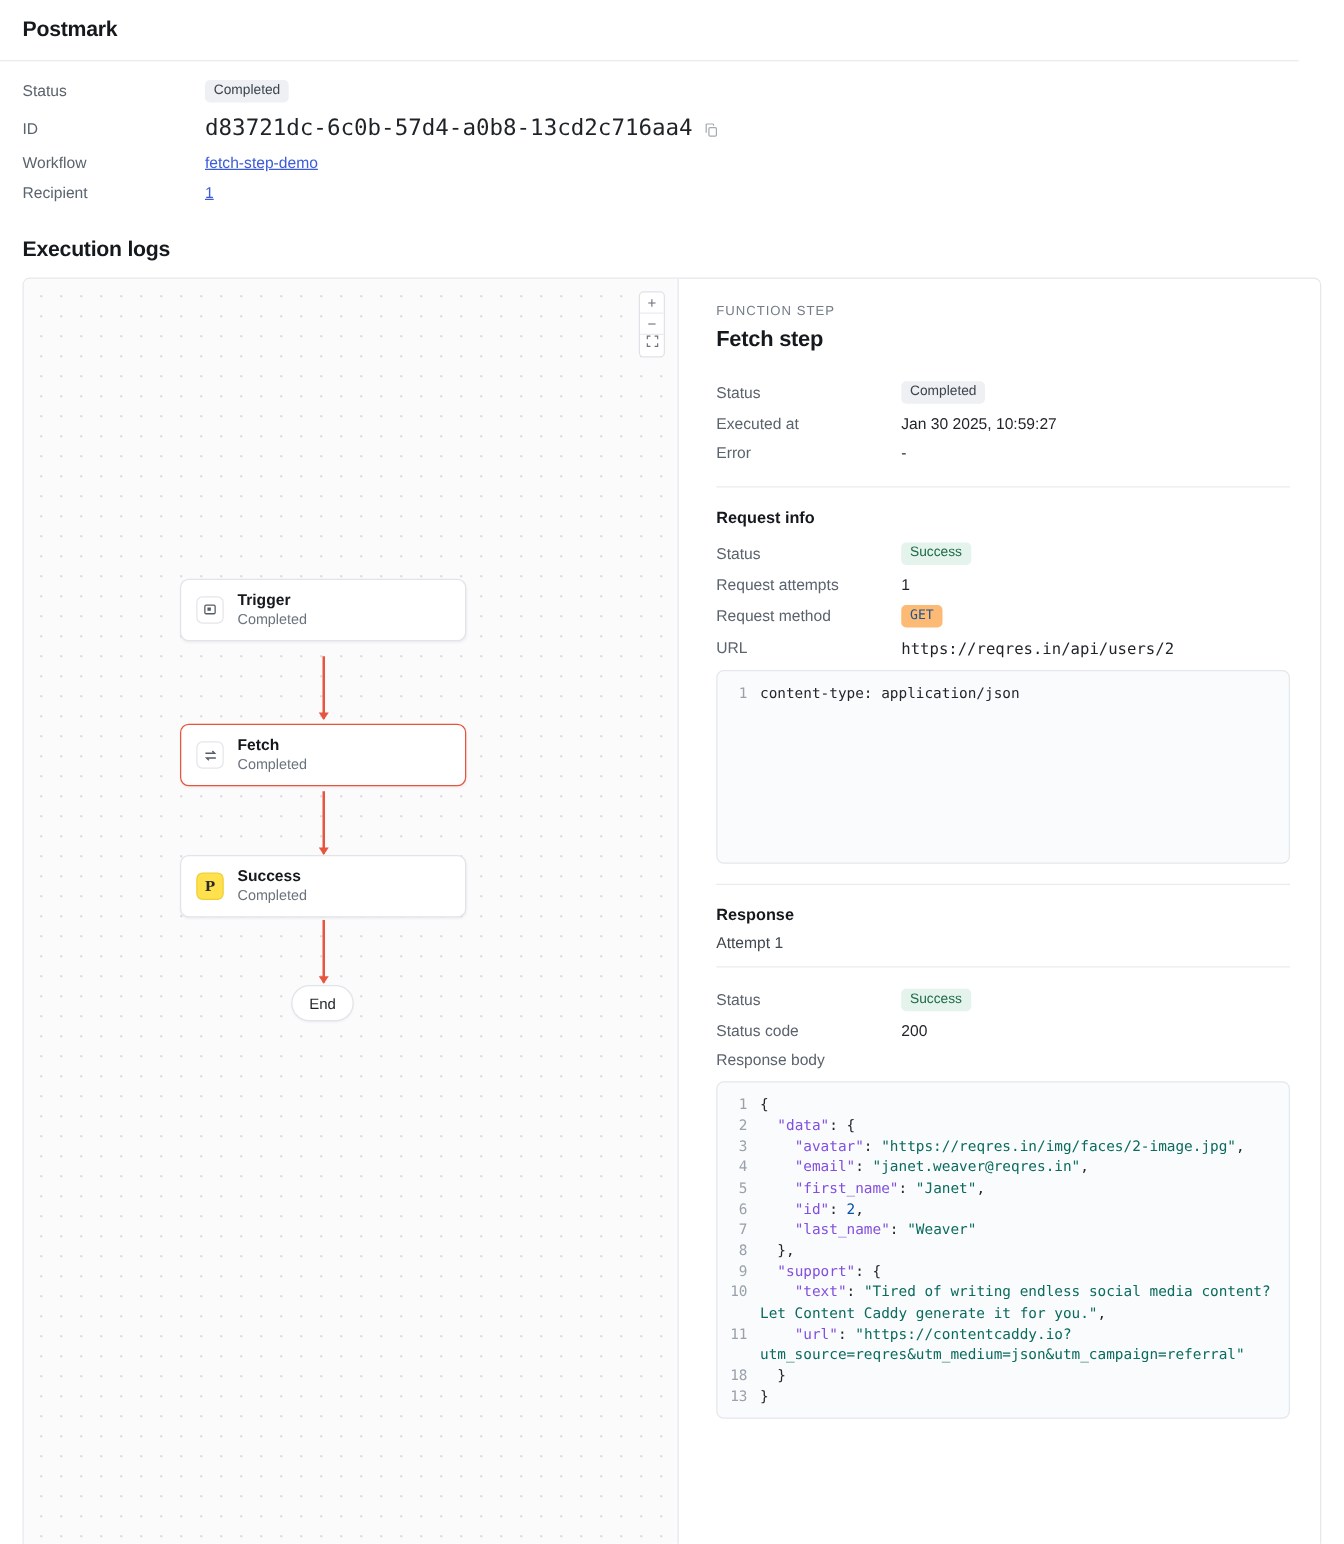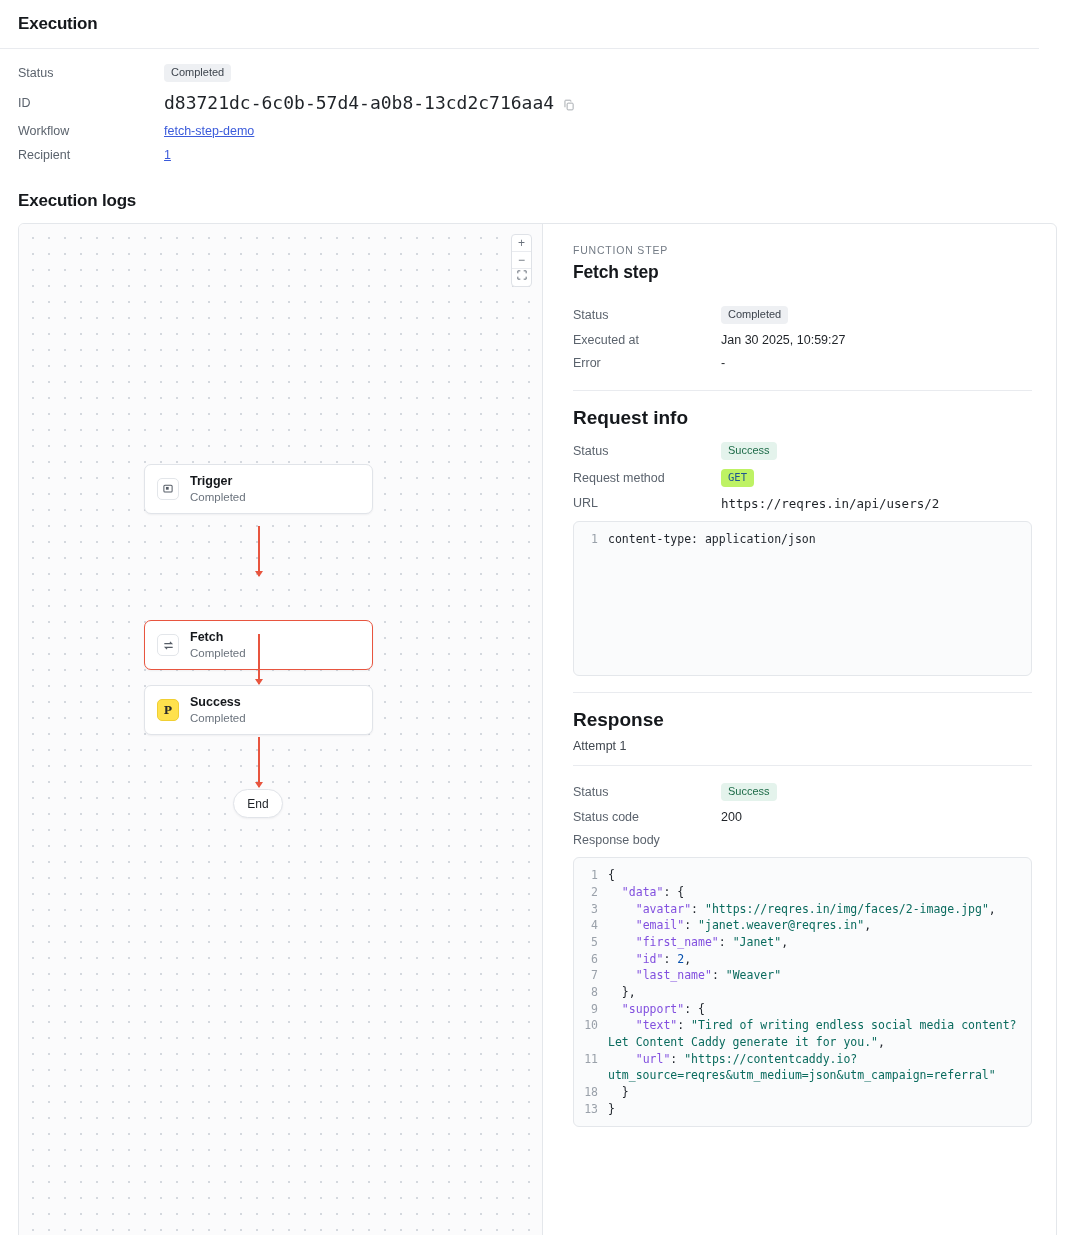--- a/index.html
+++ b/index.html
@@ -36,21 +36,21 @@
     border-radius: 4px;
     padding: 2px 7px 3px 7px;
     font-size: 11px;
     line-height: 1.2;
   }
   .badge-success {
     background: #e4f3ec;
     color: #1d6b48;
   }
   .badge-method {
-    background: #bef264;
+    background: #fdba74;
     color: #20558f;
     font-family: "DejaVu Sans Mono", monospace;
     font-size: 10.5px;
   }
   .link {
     color: #3b5bdb;
     text-decoration: underline;
     font-size: 12.5px;
     cursor: pointer;
   }
@@ -115,21 +115,21 @@
     height: 50px;
     background: #fff;
     border: 1px solid #e1e4e9;
     border-radius: 7px;
     box-shadow: 0 1px 2px rgba(16,24,40,.05);
     display: flex;
     align-items: center;
     padding: 0 12px;
     cursor: pointer;
   }
-  .node.selected { border: 1.5px solid #e8553f; margin-top: 40px; }
+  .node.selected { border: 1.5px solid #e8553f; }
   .node-icon {
     width: 22px; height: 22px;
     border-radius: 5px;
     border: 1px solid #e3e6ea;
     background: #fff;
     display: flex; align-items: center; justify-content: center;
     margin-right: 11px;
     flex: 0 0 22px;
     font-size: 11px;
     color: #555c66;
@@ -188,21 +188,21 @@
     margin-bottom: 6px;
   }
   .step-title {
     font-size: 17.5px;
     font-weight: bold;
     color: #15181c;
     margin: 0 0 18px 0;
     letter-spacing: -0.2px;
   }
   .sub-head {
-    font-size: 19px;
+    font-size: 13px;
     font-weight: bold;
     color: #15181c;
     margin: 0 0 8px 0;
   }
   .rule { height: 1px; background: #e9ebef; margin: 16px 0 16px 0; }
   .rule.tight { margin: 12px 0; }
   .d-table { width: 100%; border-collapse: collapse; }
   .d-table td { padding: 4.5px 0; font-size: 12.5px; vertical-align: middle; }
   .d-key { color: #5b636d; width: 148px; }
   .d-val { color: #1f2328; }
@@ -233,21 +233,21 @@
   .lc { white-space: pre-wrap; word-break: break-word; }
   .k { color: #8250df; }
   .s { color: #0a6b5e; }
   .n { color: #0550ae; }
   .attempt { font-size: 12.5px; color: #40474f; }
 </style>
 </head>
 <body>
 
 <div class="overview-section">
-  <h1 class="section-title">Execution</h1>
+  <h1 class="section-title">Postmark</h1>
   <div class="hr"></div>
 
   <table class="kv-table">
     <tbody>
         <tr>
       <td class="kv-key">Status</td>
       <td class="kv-val">
         <span class="badge">Completed</span>
       </td>
     </tr>
@@ -368,20 +368,24 @@
 
     <table class="d-table">
       <tbody>
           <tr>
         <td class="d-key">Status</td>
         <td class="d-val">
           <span class="badge badge-success">Success</span>
         </td>
       </tr>
       <tr>
+        <td class="d-key">Request attempts</td>
+        <td class="d-val">1</td>
+      </tr>
+      <tr>
         <td class="d-key">Request method</td>
         <td class="d-val">
           <span class="badge badge-method">GET</span>
         </td>
       </tr>
       <tr>
         <td class="d-key">URL</td>
         <td class="d-val mono">https://reqres.in/api/users/2</td>
       </tr>
     </tbody>

